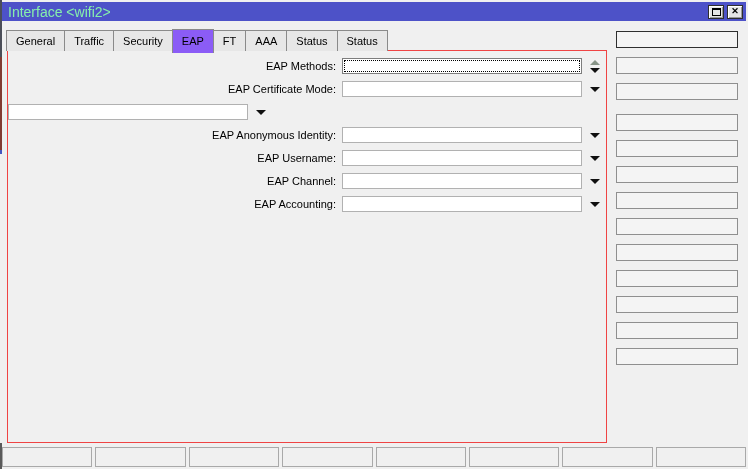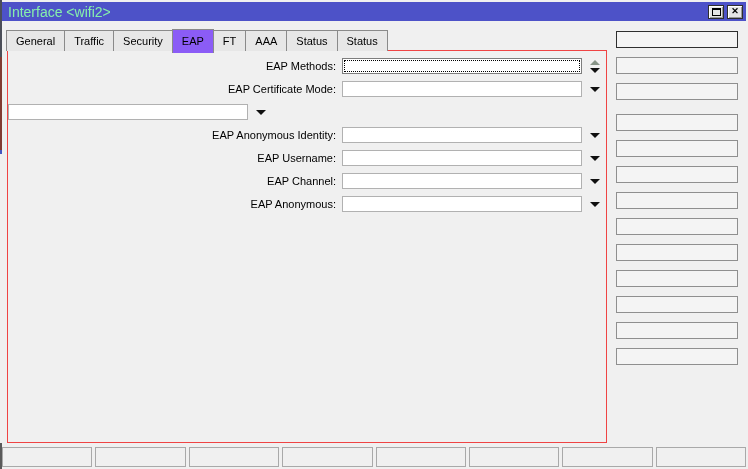--- a/index.html
+++ b/index.html
@@ -165,21 +165,21 @@
         <label class="flabel">EAP Channel:</label>
         <span class="fwrap">
           <input class="finput" value="" style="">
         </span>
         <span class="arrowzone">
 
           <span class="tri dd-icon"></span>
         </span>
       </div>
       <div class="row dropdown">
-        <label class="flabel">EAP Anonymous:</label>
+        <label class="flabel">EAP Accounting:</label>
         <span class="fwrap">
           <input class="finput" value="" style="">
         </span>
         <span class="arrowzone">
 
           <span class="tri dd-icon"></span>
         </span>
       </div>
     </div>
 

